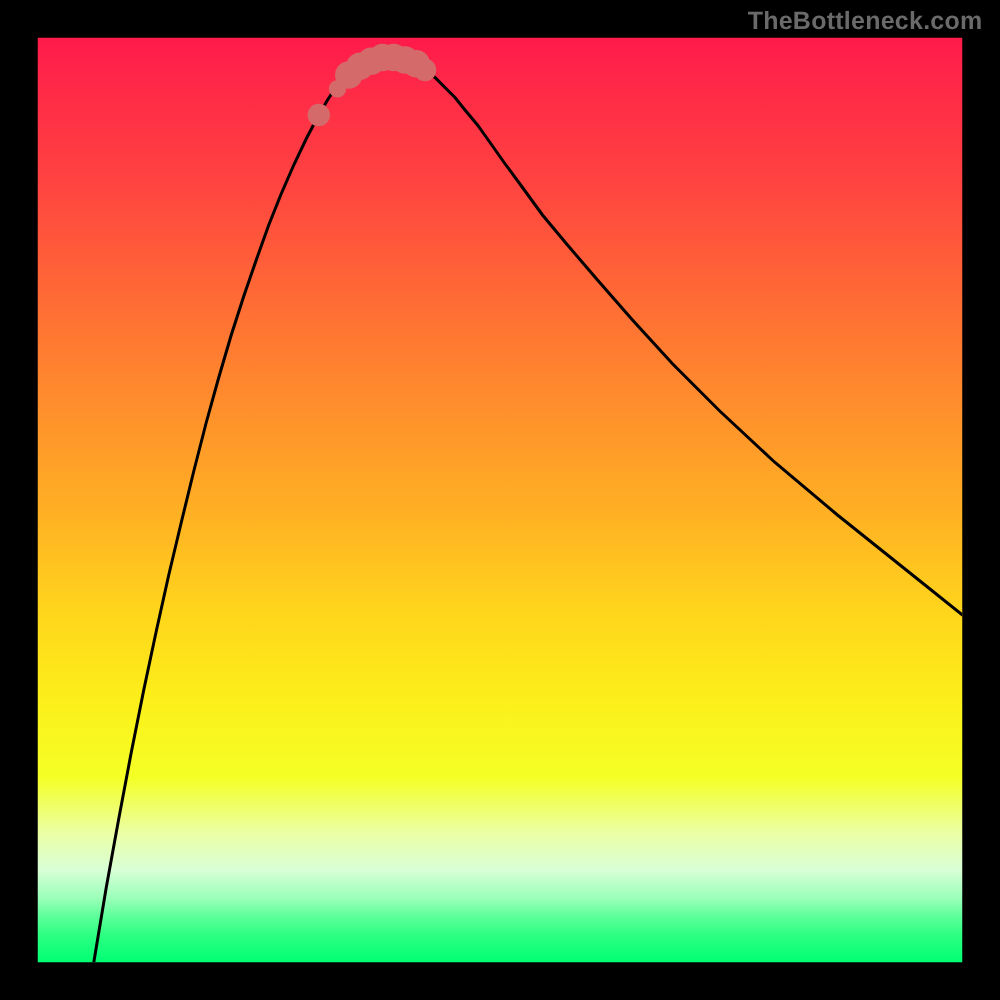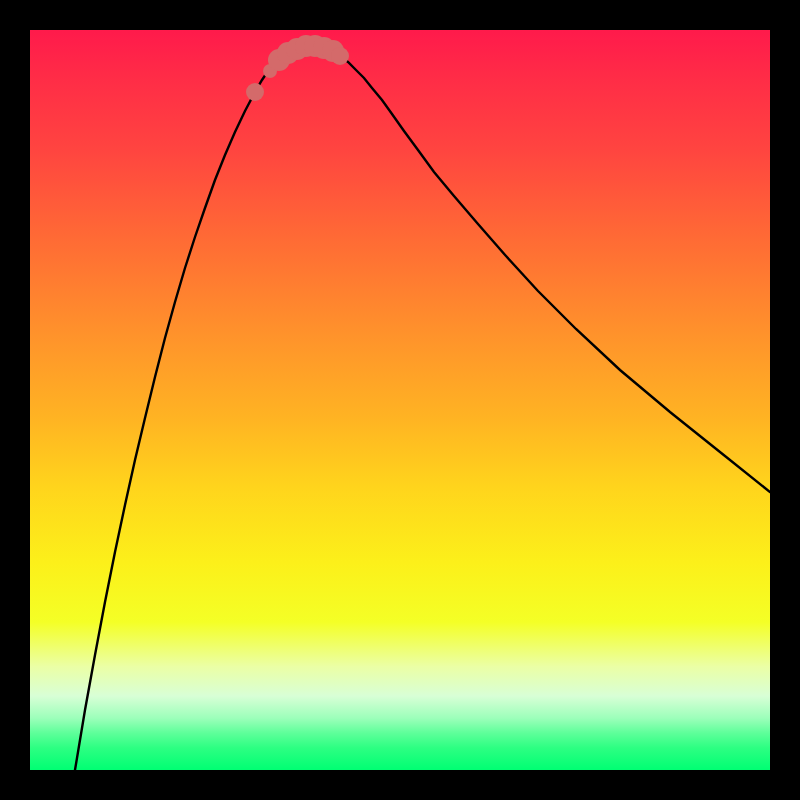--- a/index.html
+++ b/index.html
@@ -82,13 +82,14 @@
           <circle cx="267" cy="19" r="11" fill="#d46a6a"></circle>
           <circle cx="276" cy="16" r="11" fill="#d46a6a"></circle>
           <circle cx="285" cy="16" r="11" fill="#d46a6a"></circle>
           <circle cx="294" cy="18" r="11" fill="#d46a6a"></circle>
           <circle cx="303" cy="21" r="11" fill="#d46a6a"></circle>
           <circle cx="310" cy="26" r="9" fill="#d46a6a"></circle>
         </g>
     </svg>
   </div>
 
+  <div class="watermark">TheBottleneck.com</div>
 </div>
 
 </body></html>

